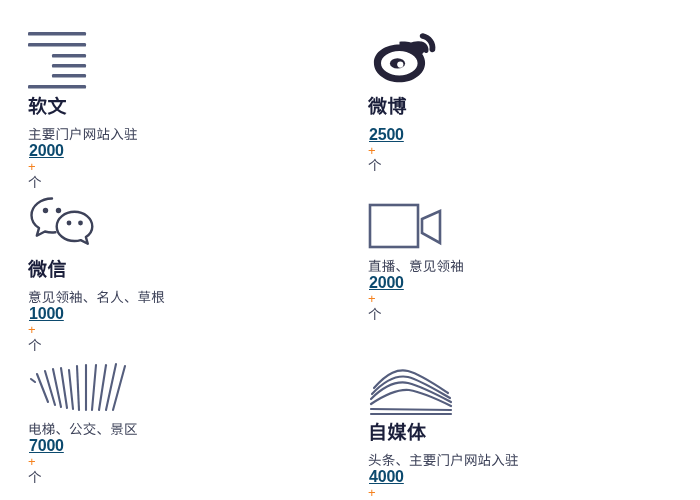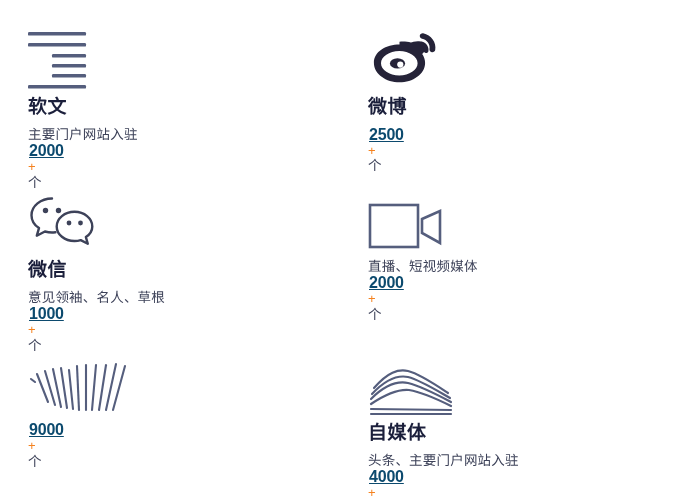--- a/index.html
+++ b/index.html
@@ -163,21 +163,21 @@
   <div class="card col2">
     <div class="icon-wrap">
       <svg width="80" height="52" viewBox="0 0 80 52" aria-hidden="true">
         <g fill="none" stroke="#555e7d" stroke-width="2.6" stroke-linejoin="miter">
           <rect x="2" y="4" width="48" height="42"></rect>
           <path d="M54 18 L72 10 L72 42 L54 32 Z"></path>
         </g>
       </svg>
     </div>
     <div class="card-desc">
-      <span class="desc-label">直播、短视频媒体</span>
+      <span class="desc-label">直播、意见领袖</span>
       <span class="desc-number">2000</span>
       <span class="desc-plus">+</span>
       <span class="desc-unit">个</span>
     </div>
   </div>
 
   <div class="card">
     <div class="icon-wrap">
       <svg width="100" height="56" viewBox="0 0 100 56" aria-hidden="true">
         <g stroke="#555e7d" stroke-width="2.1" stroke-linecap="round" fill="none">
@@ -190,21 +190,22 @@
           <line x1="49" y1="6" x2="51" y2="50"></line>
           <line x1="58" y1="5" x2="58" y2="50"></line>
           <line x1="68" y1="5" x2="64" y2="50"></line>
           <line x1="78" y1="5" x2="71" y2="50"></line>
           <line x1="88" y1="4" x2="78" y2="50"></line>
           <line x1="97" y1="6" x2="85" y2="50"></line>
         </g>
       </svg>
     </div>
     <div class="card-desc">
-      <span class="desc-number">9000</span>
+      <span class="desc-label">电梯、公交、景区</span>
+      <span class="desc-number">7000</span>
       <span class="desc-plus">+</span>
       <span class="desc-unit">个</span>
     </div>
   </div>
 
   <div class="card col2">
     <div class="icon-wrap">
       <svg width="86" height="50" viewBox="0 0 86 50" aria-hidden="true">
         <g stroke="#555e7d" stroke-width="2.2" fill="none" stroke-linecap="round">
           <path d="M6 22 C20 6, 30 3, 40 5 C52 8, 68 19, 80 27"></path>

